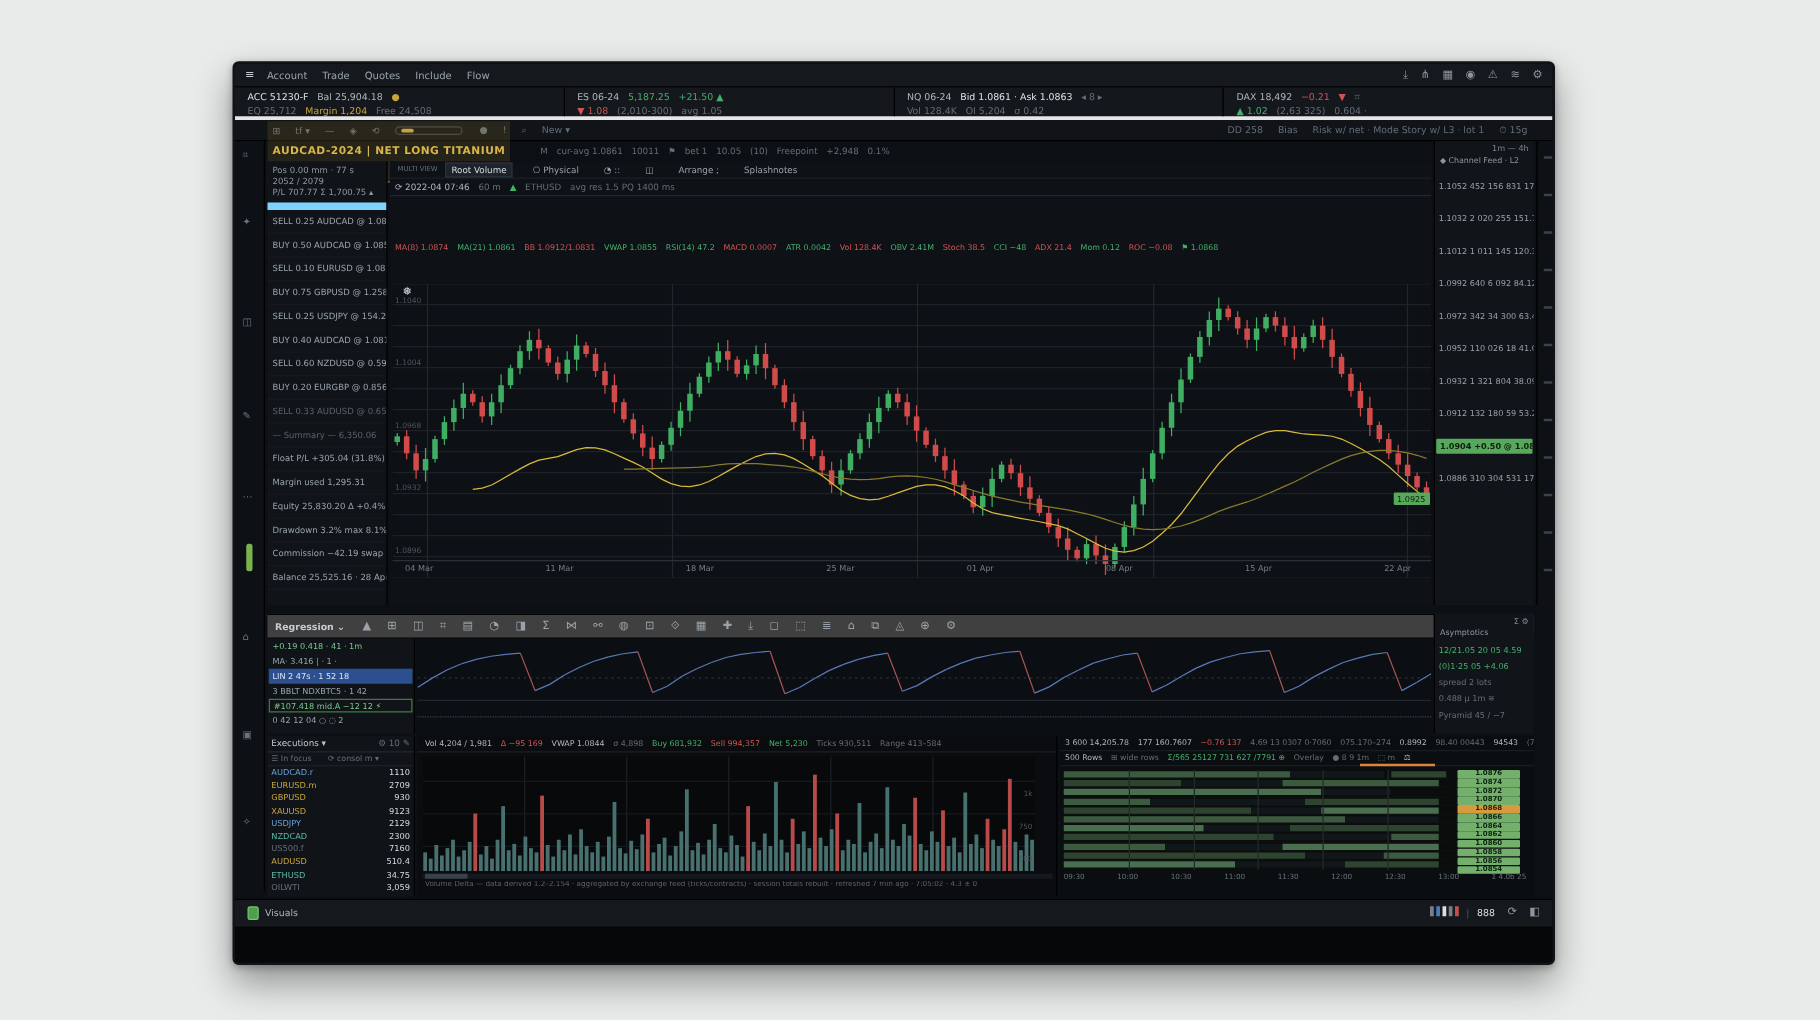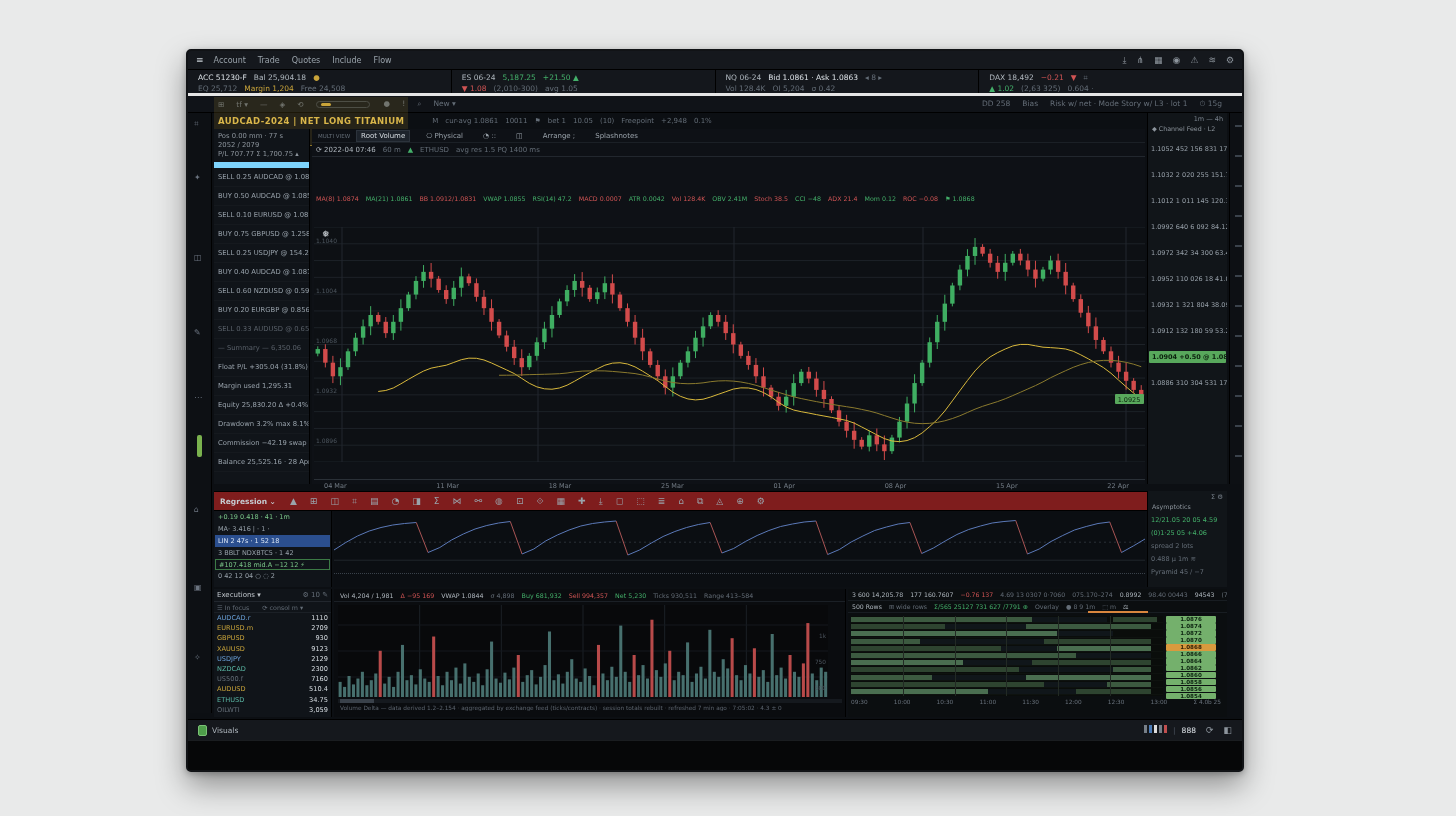--- a/index.html
+++ b/index.html
@@ -44,34 +44,34 @@
   .wl-row.dim{color:#596069;}
   
   .chartpanel{left:124px;top:78px;width:833px;height:355px;background:#0e1116;}
   .chart-tabs{height:14px;display:flex;align-items:center;font-size:7px;color:#9aa3ab;border-bottom:1px solid #1b2026;}
   .chart-tabs .vlabel{font-size:5.5px;line-height:6px;color:#646d77;margin:0 6px;}
   .tabbtn{margin-right:12px;padding:1px 4px;}
   .tabbtn.active{background:#1d232b;border:1px solid #2c333c;color:#d5dbe0;}
   .chart-params{height:14px;display:flex;align-items:center;font-size:7px;color:#8d959d;border-bottom:1px solid #22272e;padding-left:4px;}
   .indi-strip{position:absolute;left:4px;top:66px;width:820px;height:10px;font-size:6.3px;white-space:nowrap;overflow:hidden;}
   .plot{position:absolute;left:2px;top:98px;width:831px;height:235px;}
-  .timeaxis{position:absolute;left:2px;top:350px;width:831px;height:13px;border-top:1px solid #2a3037;
+  .timeaxis{position:absolute;left:2px;top:319px;width:831px;height:13px;border-top:1px solid #2a3037;
     display:flex;justify-content:space-between;font-size:6.5px;color:#757e88;padding:2px 16px 0 10px;}
   .plot-corner-icon{position:absolute;left:8px;top:2px;color:#cfd5da;font-size:9px;z-index:3;}
   .lax{position:absolute;left:2px;font-size:6px;color:#4d565f;z-index:2;}
   
   .rightpanel{left:959px;top:62px;width:80px;height:371px;background:#111519;border-left:1px solid #000;font-size:6.5px;color:#97a0a9;}
   .rp-head{height:12px;display:flex;justify-content:flex-end;color:#79828c;padding:2px 4px;font-size:6.5px;gap:6px;align-items:flex-end;}
   .rp-title{height:11px;color:#8d959d;padding:0 4px;font-size:6.3px;white-space:nowrap;overflow:hidden;}
   .rp-row{padding:0 3px;height:26px;line-height:26px;white-space:nowrap;overflow:hidden;}
   .rp-row.hl{background:#58a85c;color:#0b200d;font-weight:bold;height:12px;line-height:12px;margin:7px 1px;border-radius:1px;}
   .rightscroll{left:1041px;top:62px;width:17px;height:371px;background:#0d1014;border-left:1px solid #000;}
   .rs-tick{position:absolute;left:5px;width:7px;height:2px;background:#3a424b;}
   
-  .midbar{left:26px;top:440px;width:1013px;height:20px;background:#7f1d1d;border-top:1px solid #000;border-bottom:1px solid #000;
+  .midbar{left:26px;top:440px;width:1013px;height:20px;background:#404040;border-top:1px solid #000;border-bottom:1px solid #000;
     display:flex;align-items:center;font-size:7px;color:#9aa3ab;padding:0 6px;}
   .midbar .title{color:#c6ccd2;font-weight:bold;margin-right:14px;font-size:7.5px;}
   .mid-ic{margin-right:13px;color:#9aa3ab;font-size:9px;}
   
   .midleft{left:26px;top:460px;width:118px;height:76px;background:#101419;border-right:1px solid #000;font-size:6.5px;}
   .ml-row{height:12px;line-height:12px;padding:0 3px;margin:0 1px;color:#98a2ab;white-space:nowrap;overflow:hidden;}
   .ml-row.sel{background:#2b4f8f;color:#dbe6f5;}
   .ml-row.green{border:1px solid #3c7a45;color:#7cc98a;height:11px;line-height:10px;}
   .ml-row.greentext{color:#7cc98a;}
   

